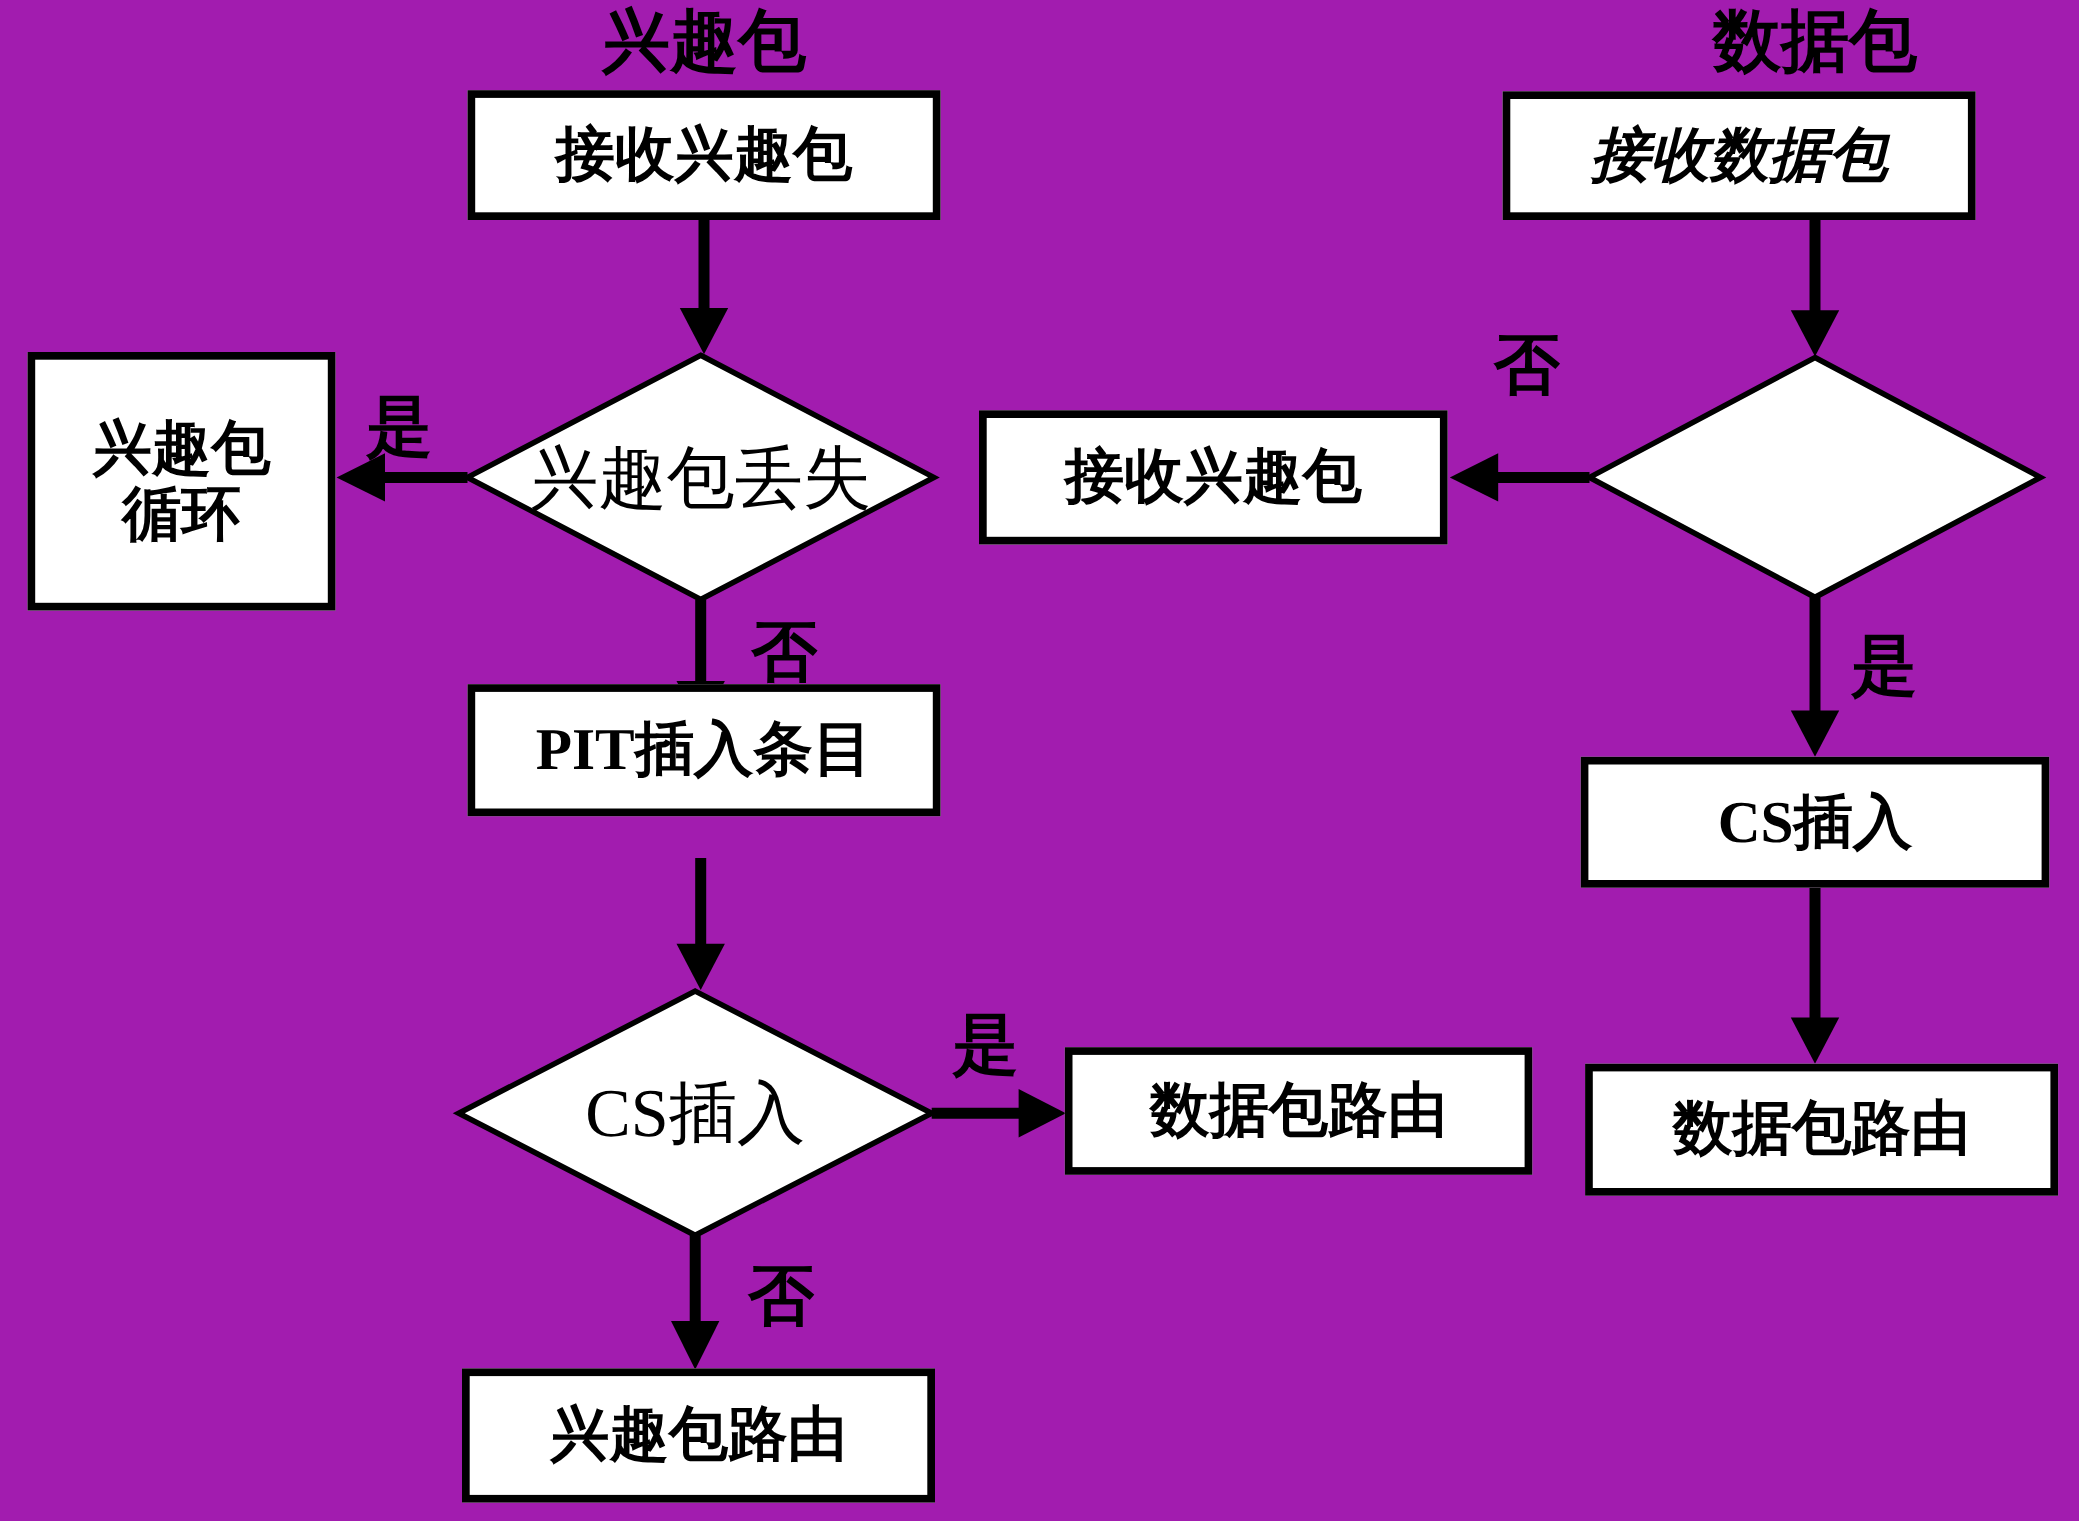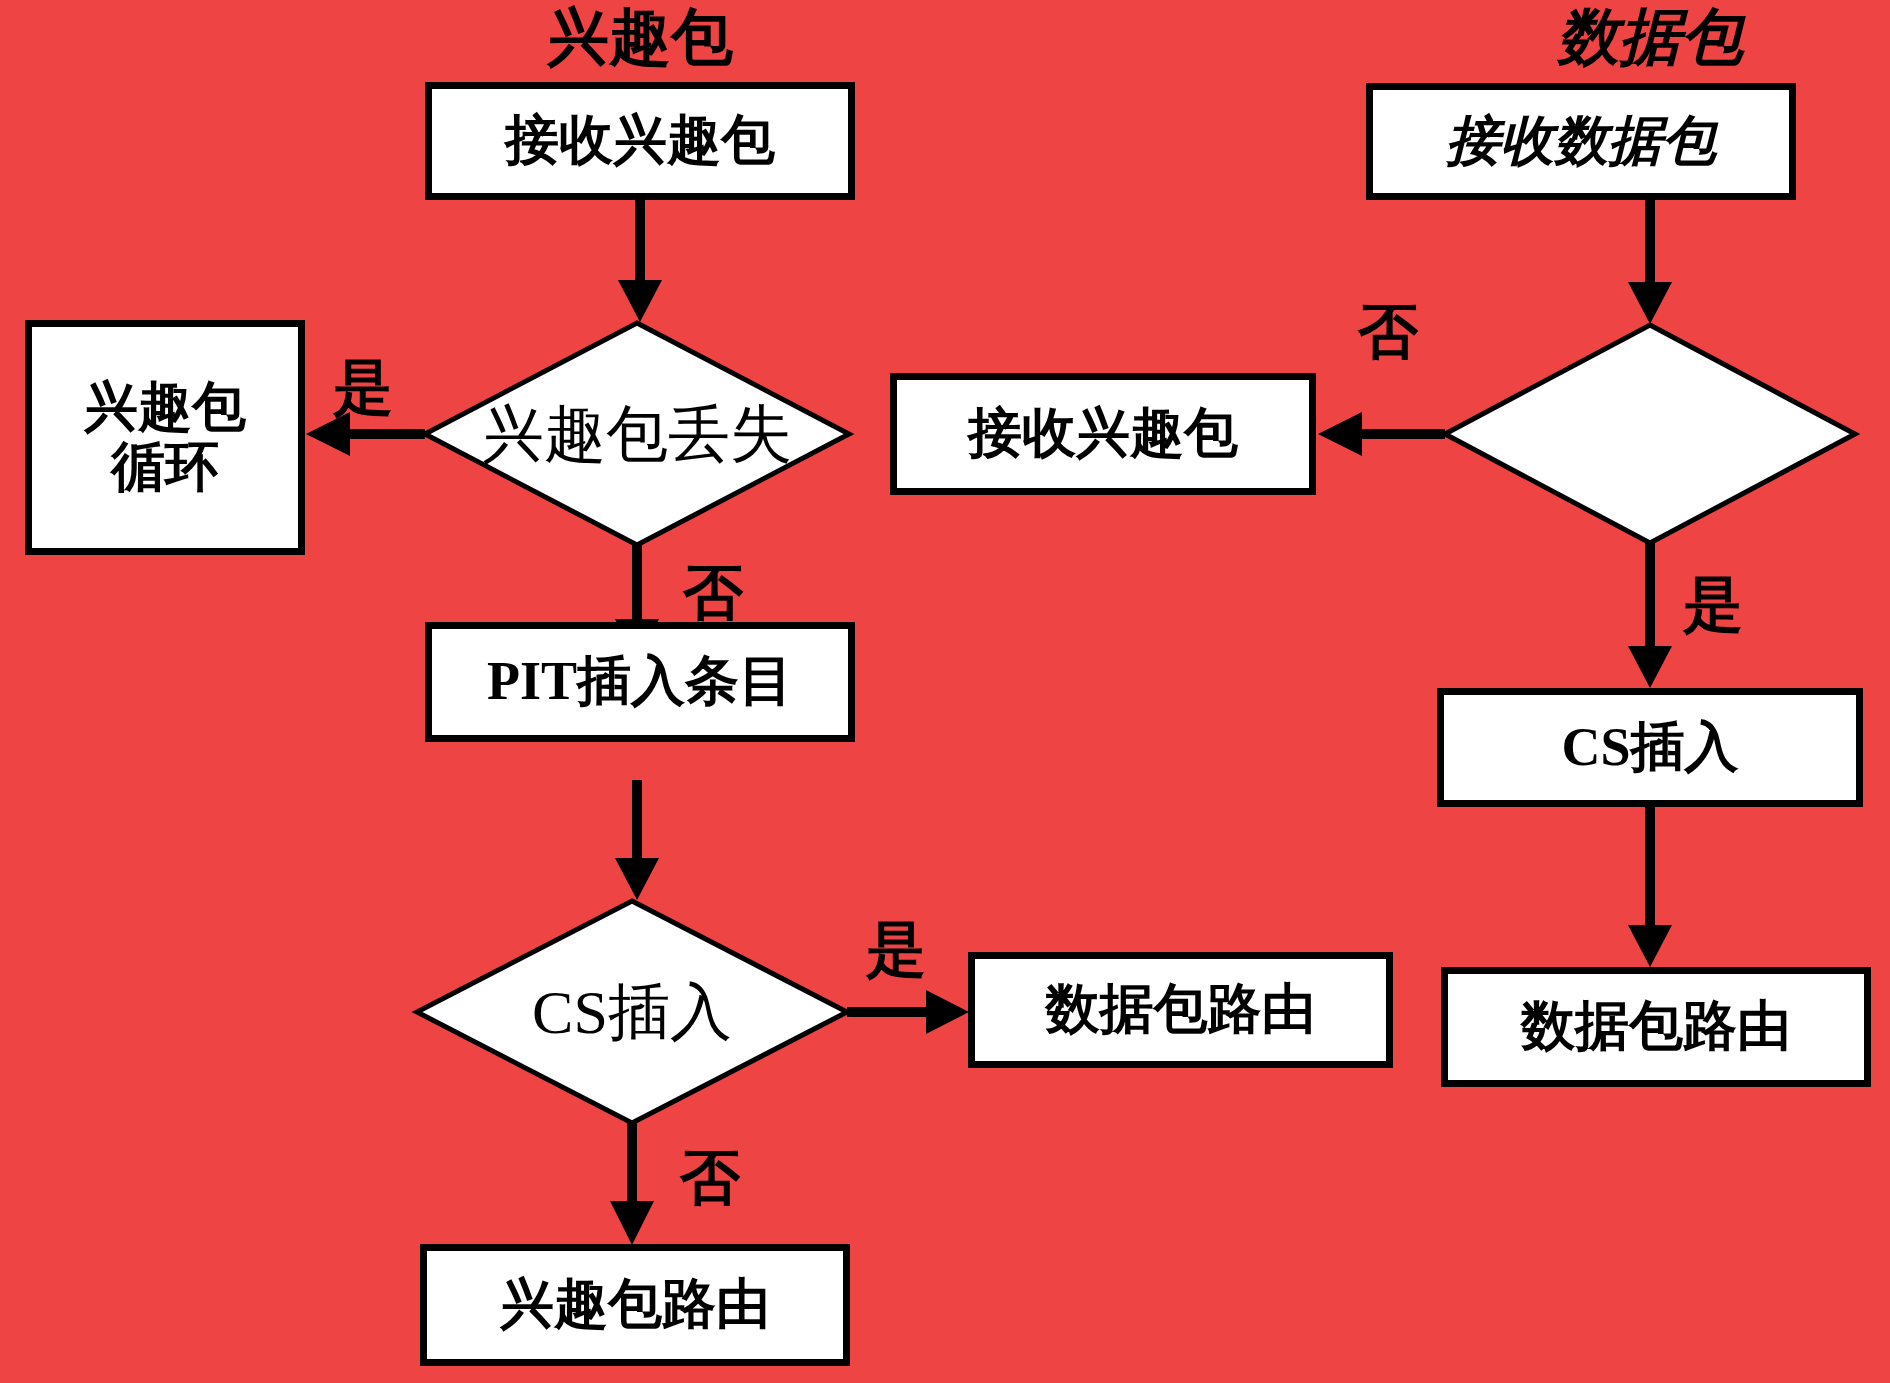--- a/index.html
+++ b/index.html
@@ -4,21 +4,21 @@
 <style>
   html, body {
     margin: 0;
     padding: 0;
     background: #ffffff;
   }
   #stage {
     position: relative;
     width: 1890px;
     height: 1383px;
-    background: #ef4444;
+    background: #a21caf;
     font-family: "Liberation Serif", "DejaVu Serif", serif;
     color: #000000;
     overflow: hidden;
   }
   #shapes {
     position: absolute;
     left: 0; top: 0;
     width: 1890px; height: 1383px;
   }
   .node {
@@ -76,21 +76,21 @@
   .n-l-pit      { left: 425px; top: 622px;  width: 430px; height: 120px; }
   .d-l-cs       { left: 417px; top: 901px;  width: 430px; height: 222px; }
   .n-l-dataroute{ left: 968px; top: 952px;  width: 425px; height: 116px; }
   .n-l-introute { left: 420px; top: 1244px; width: 430px; height: 122px; }
   .lb-l-yes     { left: 318px;  top: 348px;  }
   .lb-l-no      { left: 668px;  top: 553px;  }
   .lb-l-cs-yes  { left: 851px;  top: 910px;  }
   .lb-l-cs-no   { left: 665px;  top: 1138px; }
 
   
-  .t-data       { left: 1435px; top: 0px;   width: 430px; height: 74px; font-style: italic;  }
+  .t-data       { left: 1435px; top: 0px;   width: 430px; height: 74px;  }
   .n-r-receive  { left: 1366px; top: 83px;  width: 430px; height: 117px; font-style: italic; }
   .d-r-pit      { left: 1445px; top: 325px; width: 410px; height: 218px; }
   .n-r-recvint  { left: 890px;  top: 373px; width: 426px; height: 122px; }
   .n-r-csins    { left: 1437px; top: 688px; width: 426px; height: 119px; }
   .n-r-dataroute{ left: 1441px; top: 967px; width: 430px; height: 120px; }
   .lb-r-no      { left: 1343px; top: 292px; }
   .lb-r-yes     { left: 1668px; top: 565px; }
 </style>
 </head>
 <body>

